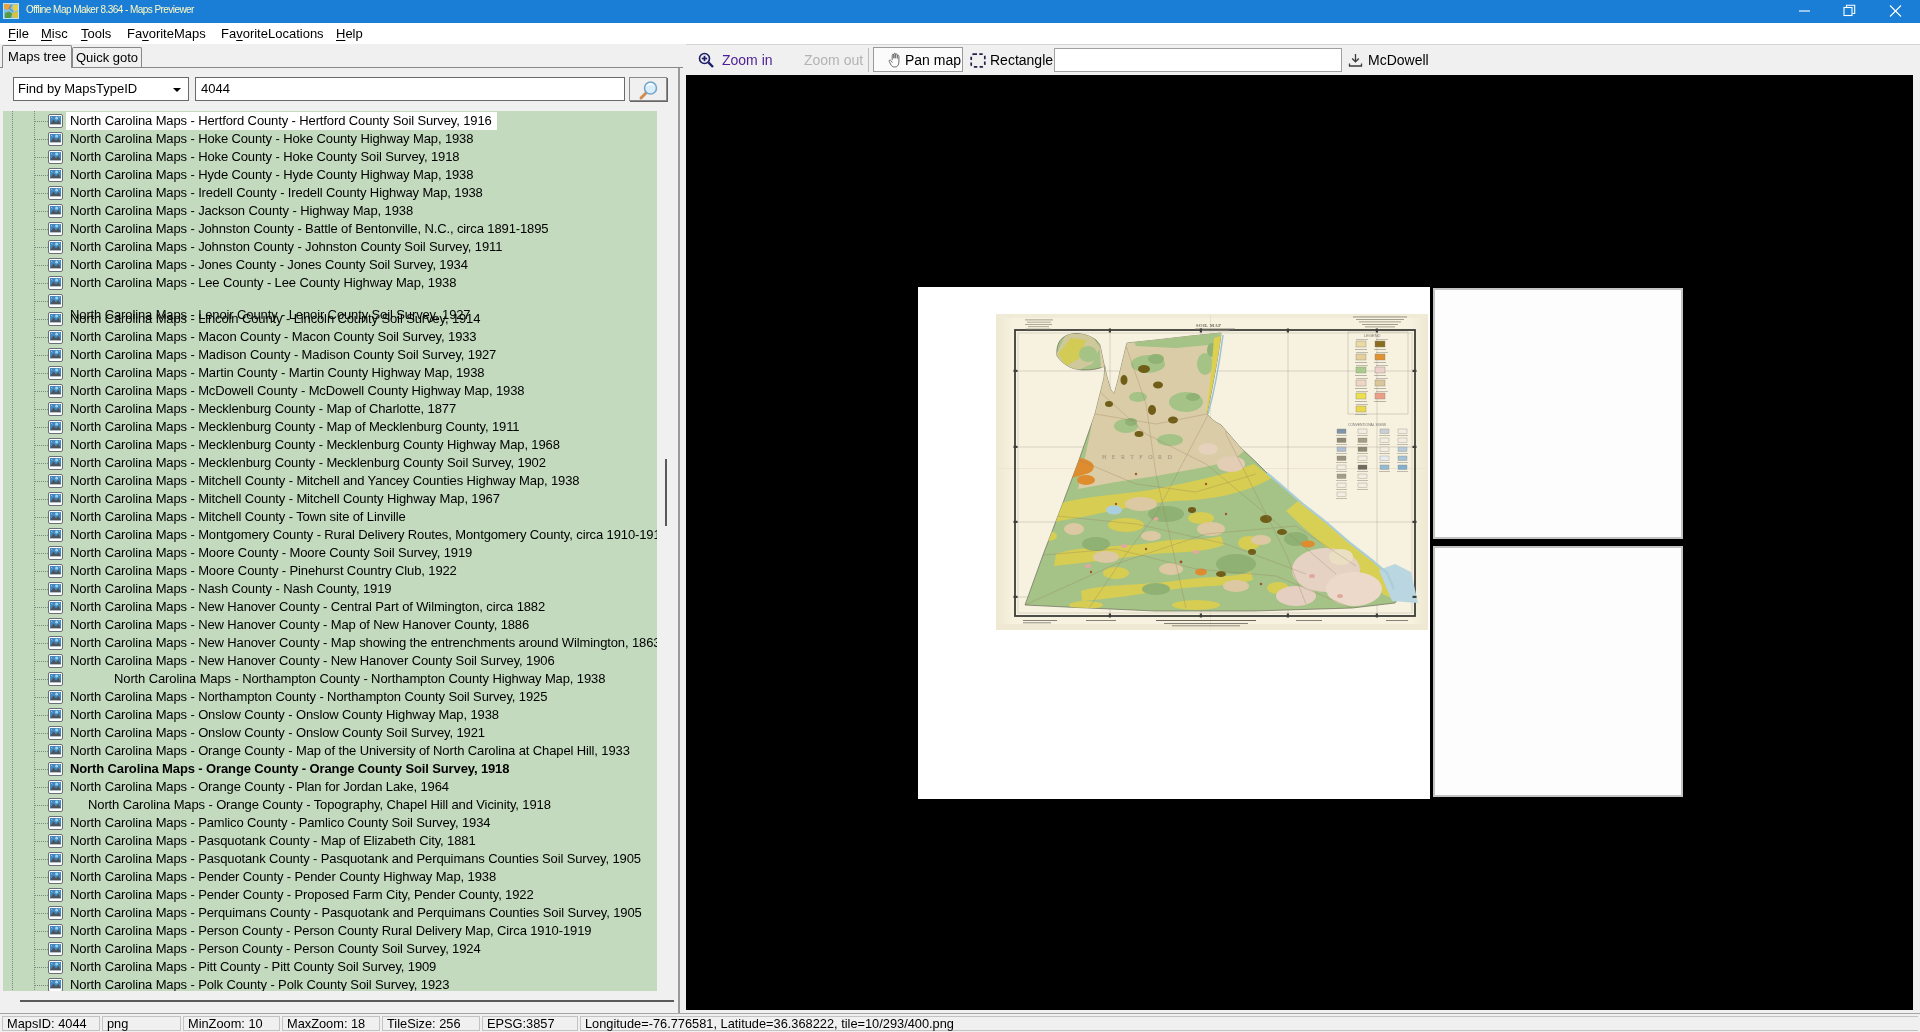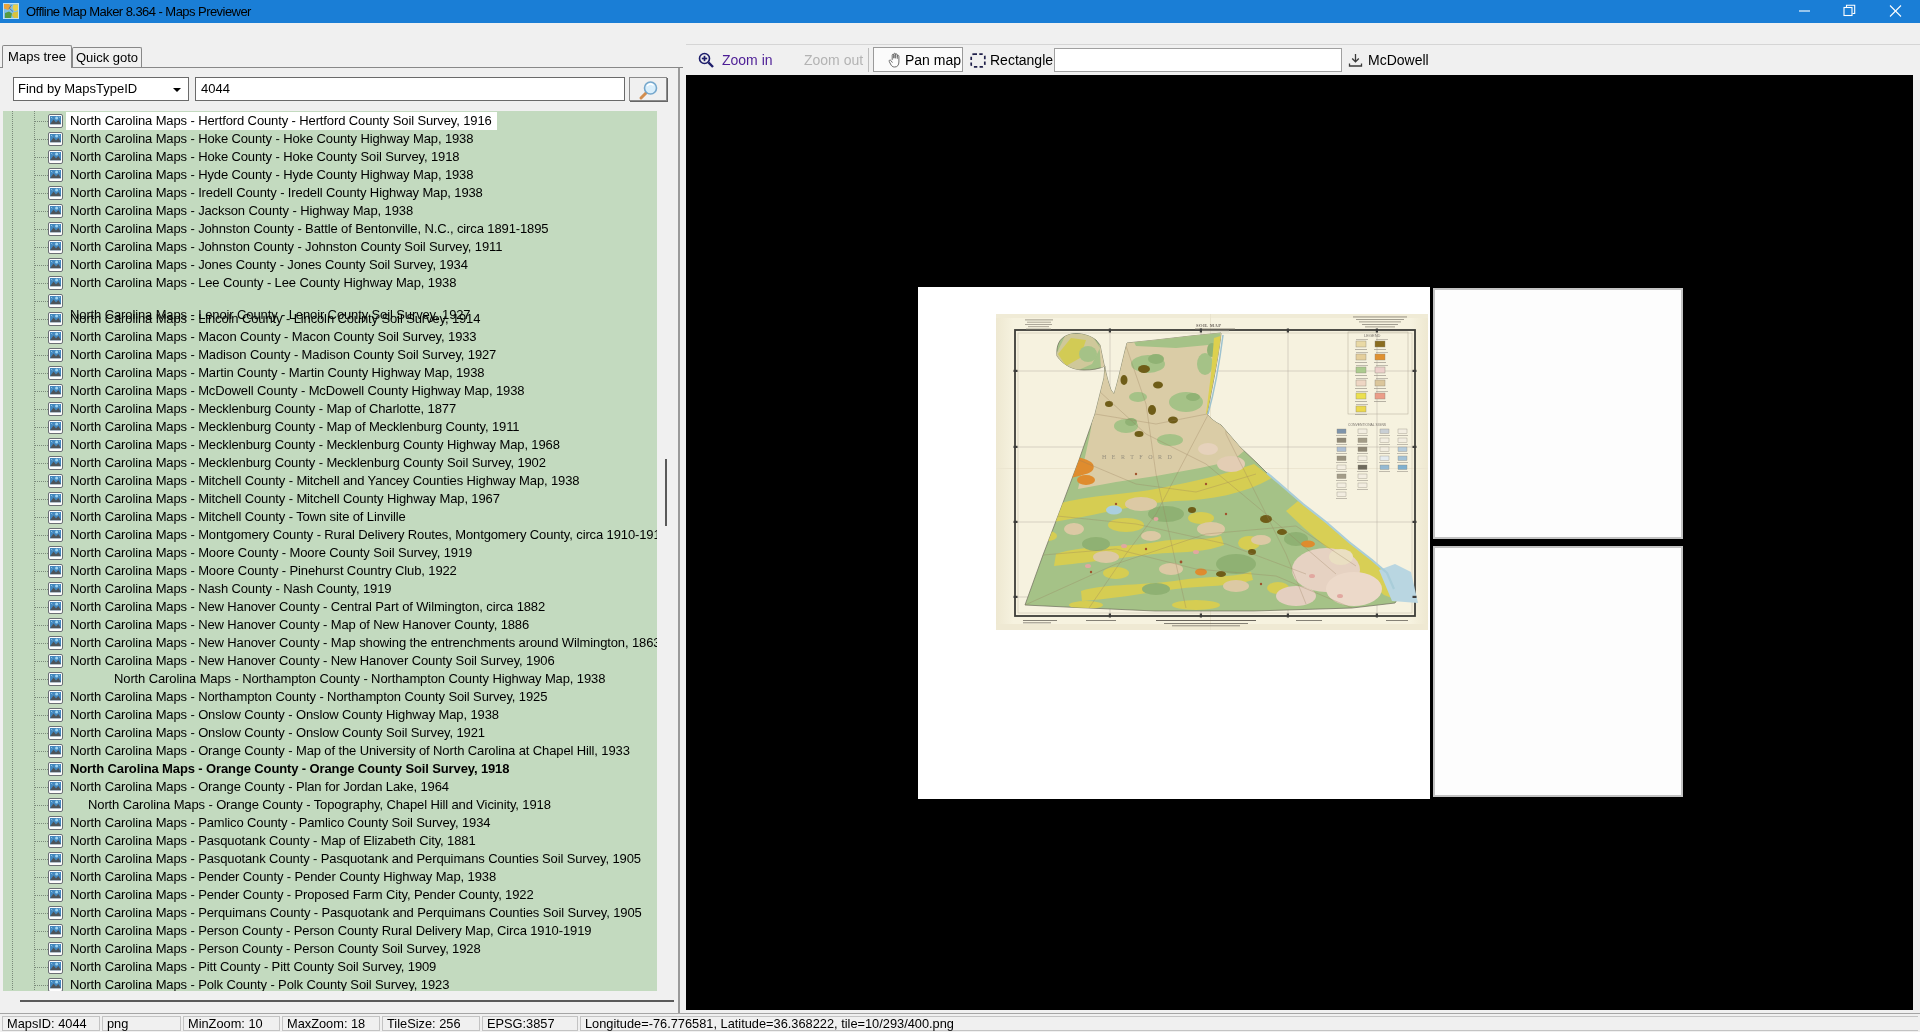--- a/index.html
+++ b/index.html
@@ -1,20 +1,20 @@
 <!DOCTYPE html>
 <html><head><meta charset="utf-8">
 <style>
 * { margin:0; padding:0; box-sizing:border-box; }
 html,body { width:1920px; height:1032px; overflow:hidden; font-family:"Liberation Sans", sans-serif; }
 #root { position:absolute; left:0; top:0; width:1920px; height:1032px; background:#f0f0f0; }
 .abs { position:absolute; }
 
 #titlebar { left:0; top:0; width:1920px; height:23px; background:#1a7ed6; }
-#title-txt { left:26px; top:4px; color:#000000; font-size:13px; letter-spacing:-0.55px; }
+#title-txt { left:26px; top:4px; color:#fef9c3; font-size:10px; letter-spacing:-0.55px; }
 
 #menubar { left:0; top:23px; width:1920px; height:21px; background:#fff; color:#000; font-size:13px; }
 .mi { position:absolute; top:3px; }
 .mi u { text-decoration:underline; text-underline-offset:2px; }
 
 #tabbar { left:0; top:44px; width:683px; height:24px; background:#f0f0f0; }
 .tab { position:absolute; border:1px solid #888; border-bottom:none; border-radius:2px 2px 0 0; background:#f0f0f0; font-size:13px; text-align:center; }
 
 .field { position:absolute; background:#fff; border:1px solid #747474; font-size:13px; color:#000; }
 
@@ -47,20 +47,28 @@
 <g stroke="#fff" stroke-width="1.1" fill="none">
 <line x1="9" y1="11" x2="20" y2="11"></line>
 <rect x="54" y="7.5" width="8" height="8"></rect>
 <path d="M56.5 7.5 v-2.2 h8.2 v8.2 h-2.2"></path>
 <line x1="100" y1="5.5" x2="111" y2="16.5"></line>
           <line x1="111" y1="5.5" x2="100" y2="16.5"></line>
 </g>
       </svg>
 </div>
 
+<div class="abs" id="menubar">
+  <span class="mi" style="left:8px;"><u>F</u>ile</span>
+  <span class="mi" style="left:41px;"><u>M</u>isc</span>
+  <span class="mi" style="left:81px;"><u>T</u>ools</span>
+  <span class="mi" style="left:127px;">Fa<u>v</u>oriteMaps</span>
+  <span class="mi" style="left:221px;">Fa<u>v</u>oriteLocations</span>
+  <span class="mi" style="left:336px;"><u>H</u>elp</span>
+</div>
 
 <div class="abs" id="tabbar">
   <div class="tab" style="left:2px;top:1px;width:70px;height:23px;line-height:22px;z-index:2;">Maps tree</div>
   <div class="tab" style="left:72px;top:3px;width:70px;height:21px;line-height:20px;">Quick goto</div>
   <div class="abs" style="left:0;top:23px;width:683px;height:1px;background:#888;z-index:1;"></div>
   <div class="abs" style="left:3px;top:23px;width:68px;height:1px;background:#f0f0f0;z-index:3;"></div>
 </div>
 
 <div class="field" style="left:13px;top:77px;width:176px;height:24px;border-color:#6a6a6a;">
   <div class="abs" style="left:4px;top:3px;">Find by MapsTypeID</div>
@@ -501,21 +509,21 @@
           </svg></div>
         <div class="trow" style="top:922px;">North Carolina Maps - Person County - Person County Rural Delivery Map, Circa 1910-1919</div>
 <div class="hconn" style="top:949px;"></div>
         <div class="ticon" style="top:942px;"><svg width="15" height="14" viewBox="0 0 15 14">
             <rect x="0.5" y="0.5" width="14" height="13" rx="1.5" fill="#fdfdfd" stroke="#6a6f75"></rect>
             <rect x="2" y="2" width="11" height="8.2" fill="#4287be"></rect>
             <circle cx="8.6" cy="4" r="1.5" fill="#9fd4ef"></circle>
             <path d="M2 10.2 L5.6 5.6 L8 8.4 L10.4 6 L13 10.2 Z" fill="#4e5459"></path>
             <path d="M3 3.2 l1.4 1 M10.8 2.6 l1.2 1" stroke="#a8d8ee" stroke-width="0.8"></path>
           </svg></div>
-        <div class="trow" style="top:940px;">North Carolina Maps - Person County - Person County Soil Survey, 1928</div>
+        <div class="trow" style="top:940px;">North Carolina Maps - Person County - Person County Soil Survey, 1924</div>
 <div class="hconn" style="top:967px;"></div>
         <div class="ticon" style="top:960px;"><svg width="15" height="14" viewBox="0 0 15 14">
             <rect x="0.5" y="0.5" width="14" height="13" rx="1.5" fill="#fdfdfd" stroke="#6a6f75"></rect>
             <rect x="2" y="2" width="11" height="8.2" fill="#4287be"></rect>
             <circle cx="8.6" cy="4" r="1.5" fill="#9fd4ef"></circle>
             <path d="M2 10.2 L5.6 5.6 L8 8.4 L10.4 6 L13 10.2 Z" fill="#4e5459"></path>
             <path d="M3 3.2 l1.4 1 M10.8 2.6 l1.2 1" stroke="#a8d8ee" stroke-width="0.8"></path>
           </svg></div>
         <div class="trow" style="top:958px;">North Carolina Maps - Pitt County - Pitt County Soil Survey, 1909</div>
 <div class="hconn" style="top:985px;"></div>

